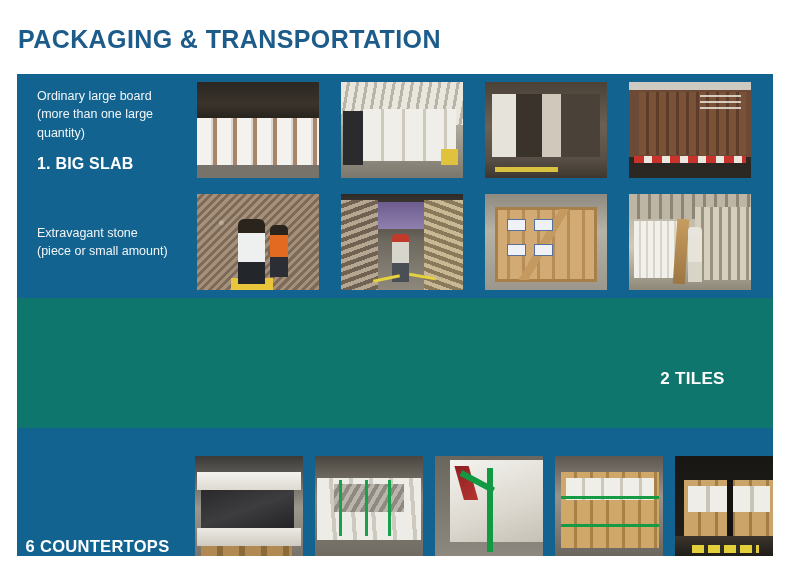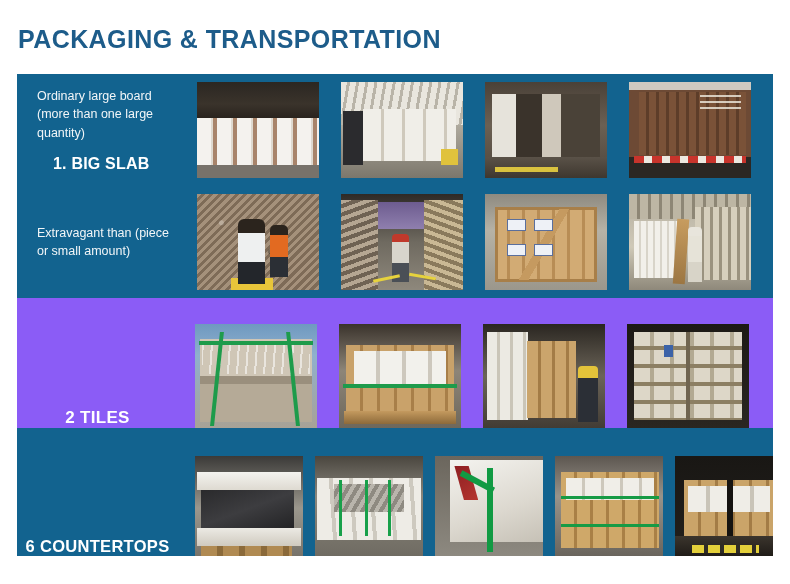--- a/index.html
+++ b/index.html
@@ -39,21 +39,21 @@
     overflow: hidden;
   }
 
   .band {
     position: relative;
     display: flex;
     align-items: flex-end;
     box-sizing: border-box;
   }
   .band-dark  { background: #12638f; }
-  .band-light { background: #8b5cf6; }
+  .band-light { background: #0f766e; flex-direction: column; }
 
   .band-slab       { height: 224px; flex-direction: column; }
   .band-tiles      { height: 130px; }
   .band-countertop { height: 128px; }
 
   .slab-row {
     display: flex;
     align-items: stretch;
     height: 50%;
     position: relative;
@@ -80,21 +80,20 @@
     font-size: 12.5px;
     line-height: 1.45;
     color: #f2f6f8;
   }
   .cap-heading {
     font-size: 16px;
     font-weight: bold;
     color: #ffffff;
     margin-top: 13px;
     letter-spacing: 0.2px;
-    margin-left: 16px;
   }
   .row-heading {
     font-size: 17px;
     font-weight: bold;
     color: #ffffff;
     letter-spacing: 0.3px;
     white-space: nowrap;
   }
   .row-heading.small { font-size: 16.5px; }
 
@@ -530,21 +529,21 @@
           <div class="cont-ribs"></div>
           <div class="cont-markings"></div>
           <div class="bumper-red"></div>
         </div>
 
       </div>
     </div>
 
     <div class="slab-row">
       <div class="label-col">
-        <div class="cap-text">Extravagant than (piece or small amount)</div>
+        <div class="cap-text">Extravagant stone (piece or small amount)</div>
       </div>
       <div class="photos">
 
         <div class="photo">
           <div class="ph-layer granite-bg"></div>
           <div class="yellow-pallet"></div>
           <div class="worker-white"></div>
           <div class="worker-orange"></div>
         </div>
 

